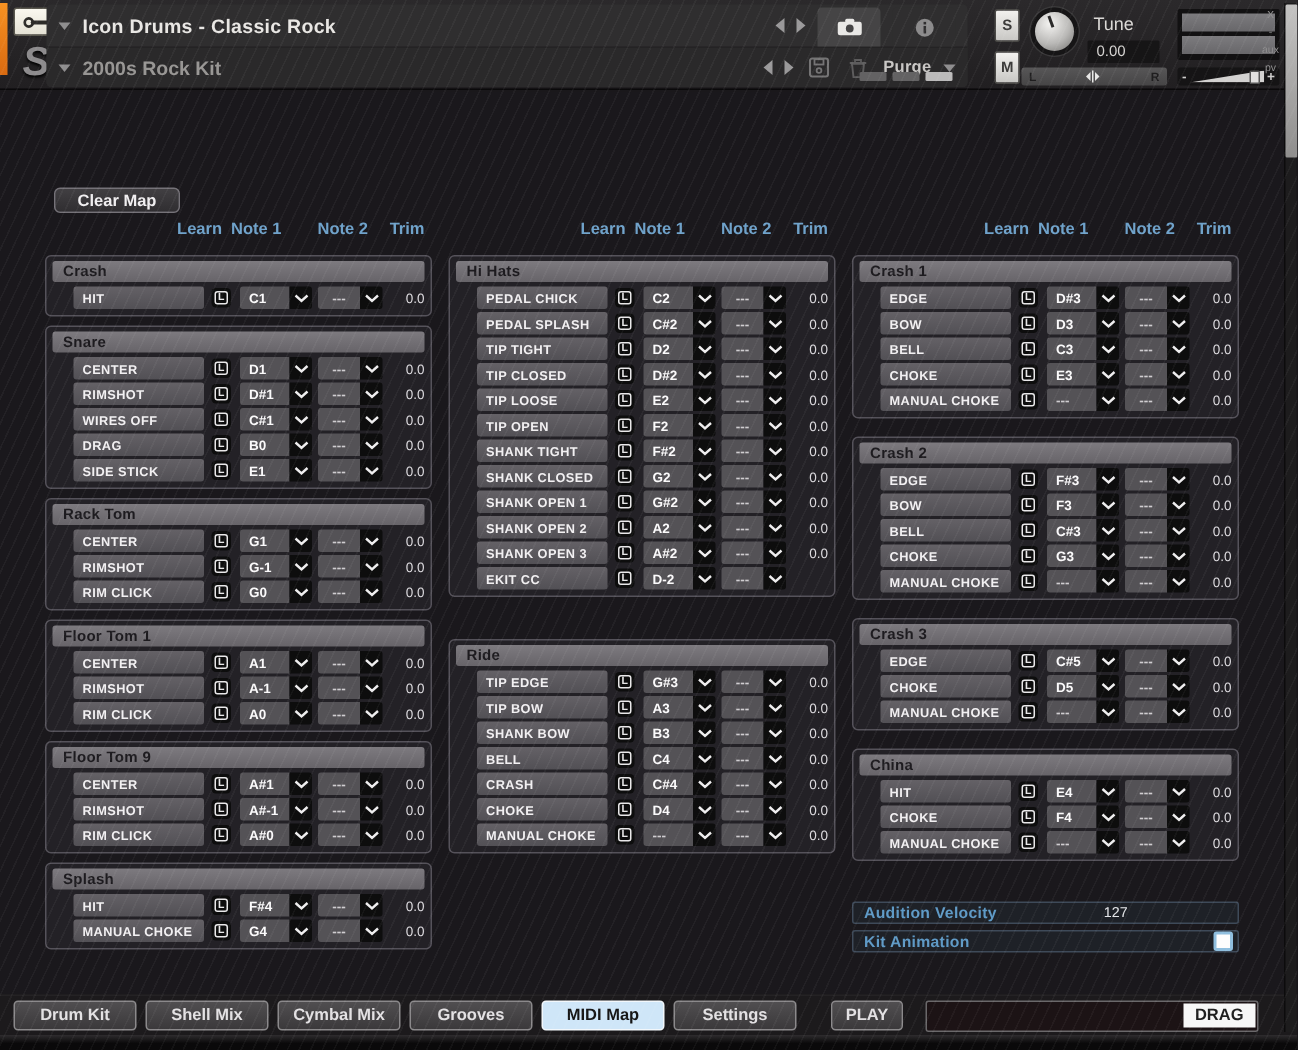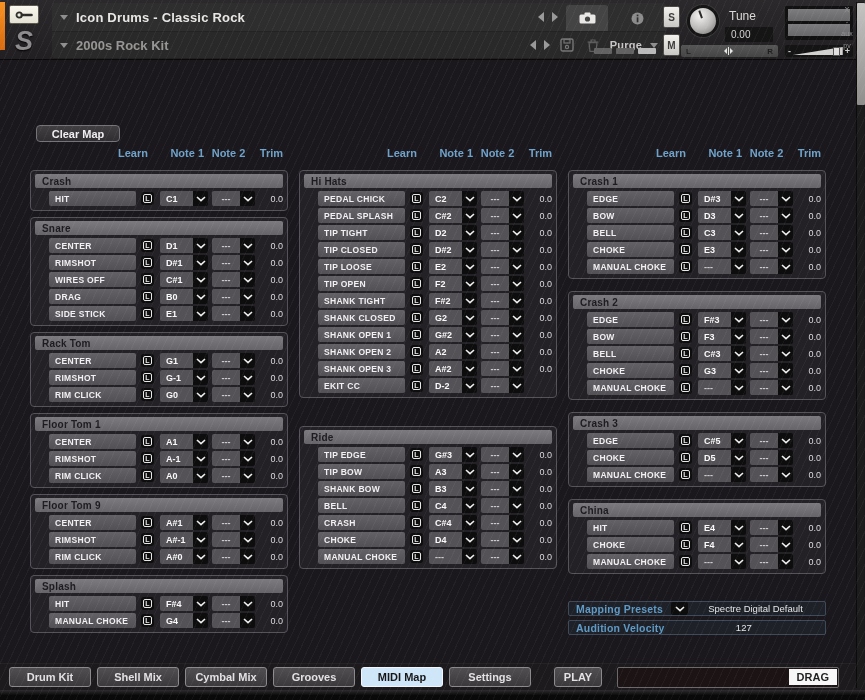--- a/index.html
+++ b/index.html
@@ -15,21 +15,21 @@
   
   #kontakt-header{position:absolute;left:0;top:0;width:865px;height:60px;
     background:linear-gradient(#2b292b,#211f21);border-bottom:1px solid #0a090a}
   .orange-stripe{position:absolute;left:0;top:2px;width:5px;height:48px;
     background:linear-gradient(#f79222,#d96a10)}
   .wrench-btn{position:absolute;left:9px;top:5px;width:30px;height:19px;background:linear-gradient(#faf8ef,#e4e1d4);
     border-radius:2px;border:1px solid #5a584f;display:flex;align-items:center;justify-content:center}
   .s-logo{position:absolute;left:8px;top:24px;width:32px;height:34px;color:#8d8b8d;
     font-size:27px;font-weight:bold;font-style:italic;display:flex;align-items:center;justify-content:center;
     text-shadow:0 1px 2px #000}
-  .inst-strip{position:absolute;left:52px;top:3px;width:614px;height:55px;background:#2f2e2f;border-radius:3px;overflow:hidden}
+  .inst-strip{position:absolute;left:31px;top:3px;width:614px;height:55px;background:#2f2e2f;border-radius:3px;overflow:hidden}
   .inst-row{height:28px;display:flex;align-items:center;padding:0 8px;gap:8px}
   .inst-row.r2{height:27px;background:#2a292a;border-top:1px solid #242324}
   .tri-down{width:0;height:0;border-left:4px solid transparent;border-right:4px solid transparent;border-top:5px solid #8f8e8f}
   .inst-title{color:#e9e7e4;font-size:13px;font-weight:bold;letter-spacing:.2px}
   .kit-name{color:#989694;font-size:13px;font-weight:bold}
   .spacer{flex:1}
   .nav-arrow{width:0;height:0;border-top:5px solid transparent;border-bottom:5px solid transparent;cursor:pointer}
   .nav-arrow.left{border-right:6px solid #9a999a}
   .nav-arrow.right{border-left:6px solid #9a999a}
   .hdr-tab{width:42px;height:26px;margin-top:2px;border-radius:3px 3px 0 0;display:flex;align-items:center;justify-content:center}
@@ -81,21 +81,21 @@
   #clear-map{position:absolute;left:36px;top:64px;width:84px;height:17px;
     background:linear-gradient(#413f42,#302e31);border:1px solid #757278;border-radius:4px;
     color:#f0eef0;font-size:11px;font-weight:bold;font-family:"Liberation Sans",sans-serif;cursor:pointer}
   #columns{position:absolute;left:30px;top:85px;display:flex;gap:11px}
   .col{width:258px}
 
   .col-head{display:flex;align-items:center;height:14px;margin-bottom:10px;padding:0 5px 0 14px;gap:0}
   .col-head .sp{flex:1}
   .col-head span{color:var(--accent);font-size:11px;font-weight:bold}
   .ch-learn{width:44px;text-align:right;padding-right:6px}
-  .ch-note1{width:50px;text-align:right}
+  .ch-note1{width:50px;text-align:left}
   .ch-note2{width:49px;text-align:center}
   .ch-trim{width:30px;text-align:right}
 
   .section{background:#232126;border:1px solid #55525a;border-radius:4px;padding:3px 4px;margin-bottom:6px}
   .col2 .section{margin-bottom:28px}
   .col3 .section{margin-bottom:12px}
   .section-header{height:14px;background:linear-gradient(#7d7a7f,#676469);border-radius:2px;
     color:#1d1b1f;font-size:10px;font-weight:bold;display:flex;align-items:center;padding-left:7px;margin-bottom:3px;
     letter-spacing:.2px}
   .mrow{display:flex;align-items:center;height:15px;margin-bottom:2px;padding-left:14px}
@@ -1515,33 +1515,26 @@
                       <polyline points="1,1 5,4.6 9,1" fill="none" stroke="#efeeef" stroke-width="1.6"></polyline>
                     </svg>
                   </span>
                 </span>
                 <span class="trim">0.0</span>
               </div>
             </div>
           </div>
         <div id="presets">
           <div class="preset-row">
-            <span class="plabel">Mapping Presets</span>
-            <span class="pchev">
-              <span>
-                <svg width="10" height="6" viewBox="0 0 10 6">
-                    <polyline points="1,1 5,4.6 9,1" fill="none" stroke="#efeeef" stroke-width="1.6"></polyline>
-                  </svg>
-              </span>
-            </span>
-            <span class="pvalue">Spectre Digital Default</span>
+            <span class="plabel">Audition Velocity</span>
+            <span class="pvalue">127</span>
           </div>
           <div class="preset-row">
-            <span class="plabel">Audition Velocity</span>
-            <span class="pvalue">127</span>
+            <span class="plabel">Kit Animation</span>
+            <span class="kit-checkbox"></span>
           </div>
         </div>
       </div>
     </div>
   </div>
 
   <div id="footer">
     <span id="tabs-holder" style="display:flex;gap:6px">
         <button class="ftab">Drum Kit</button>
         <button class="ftab">Shell Mix</button>

